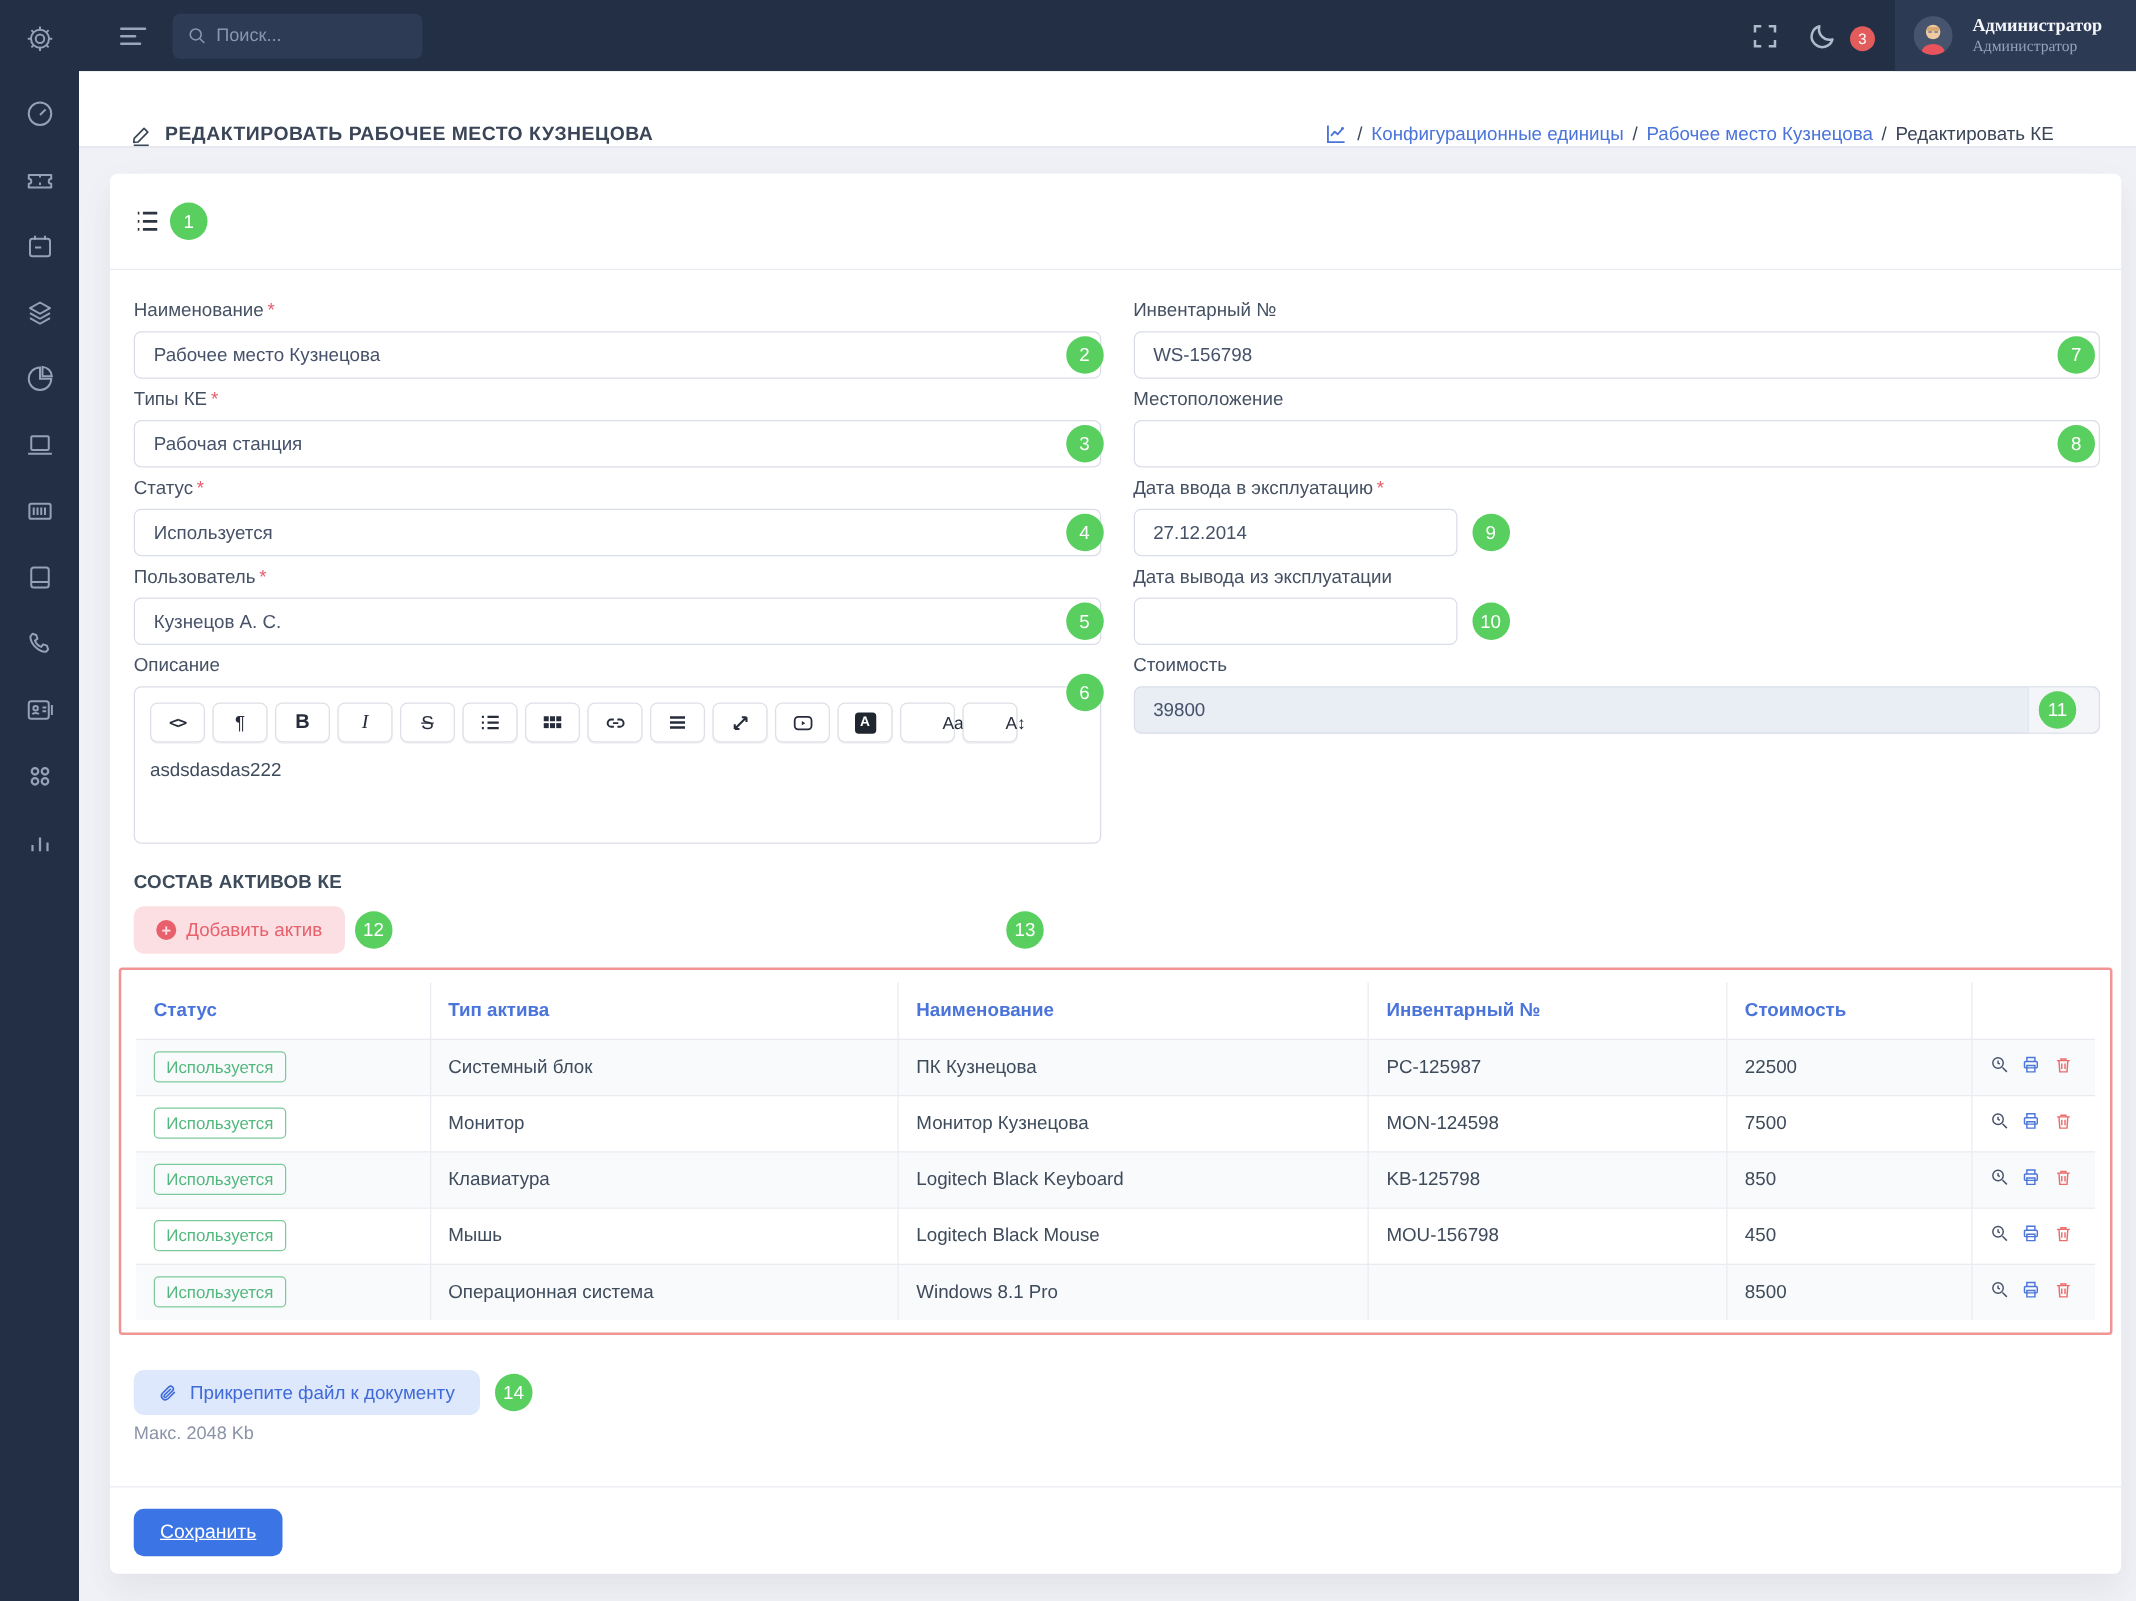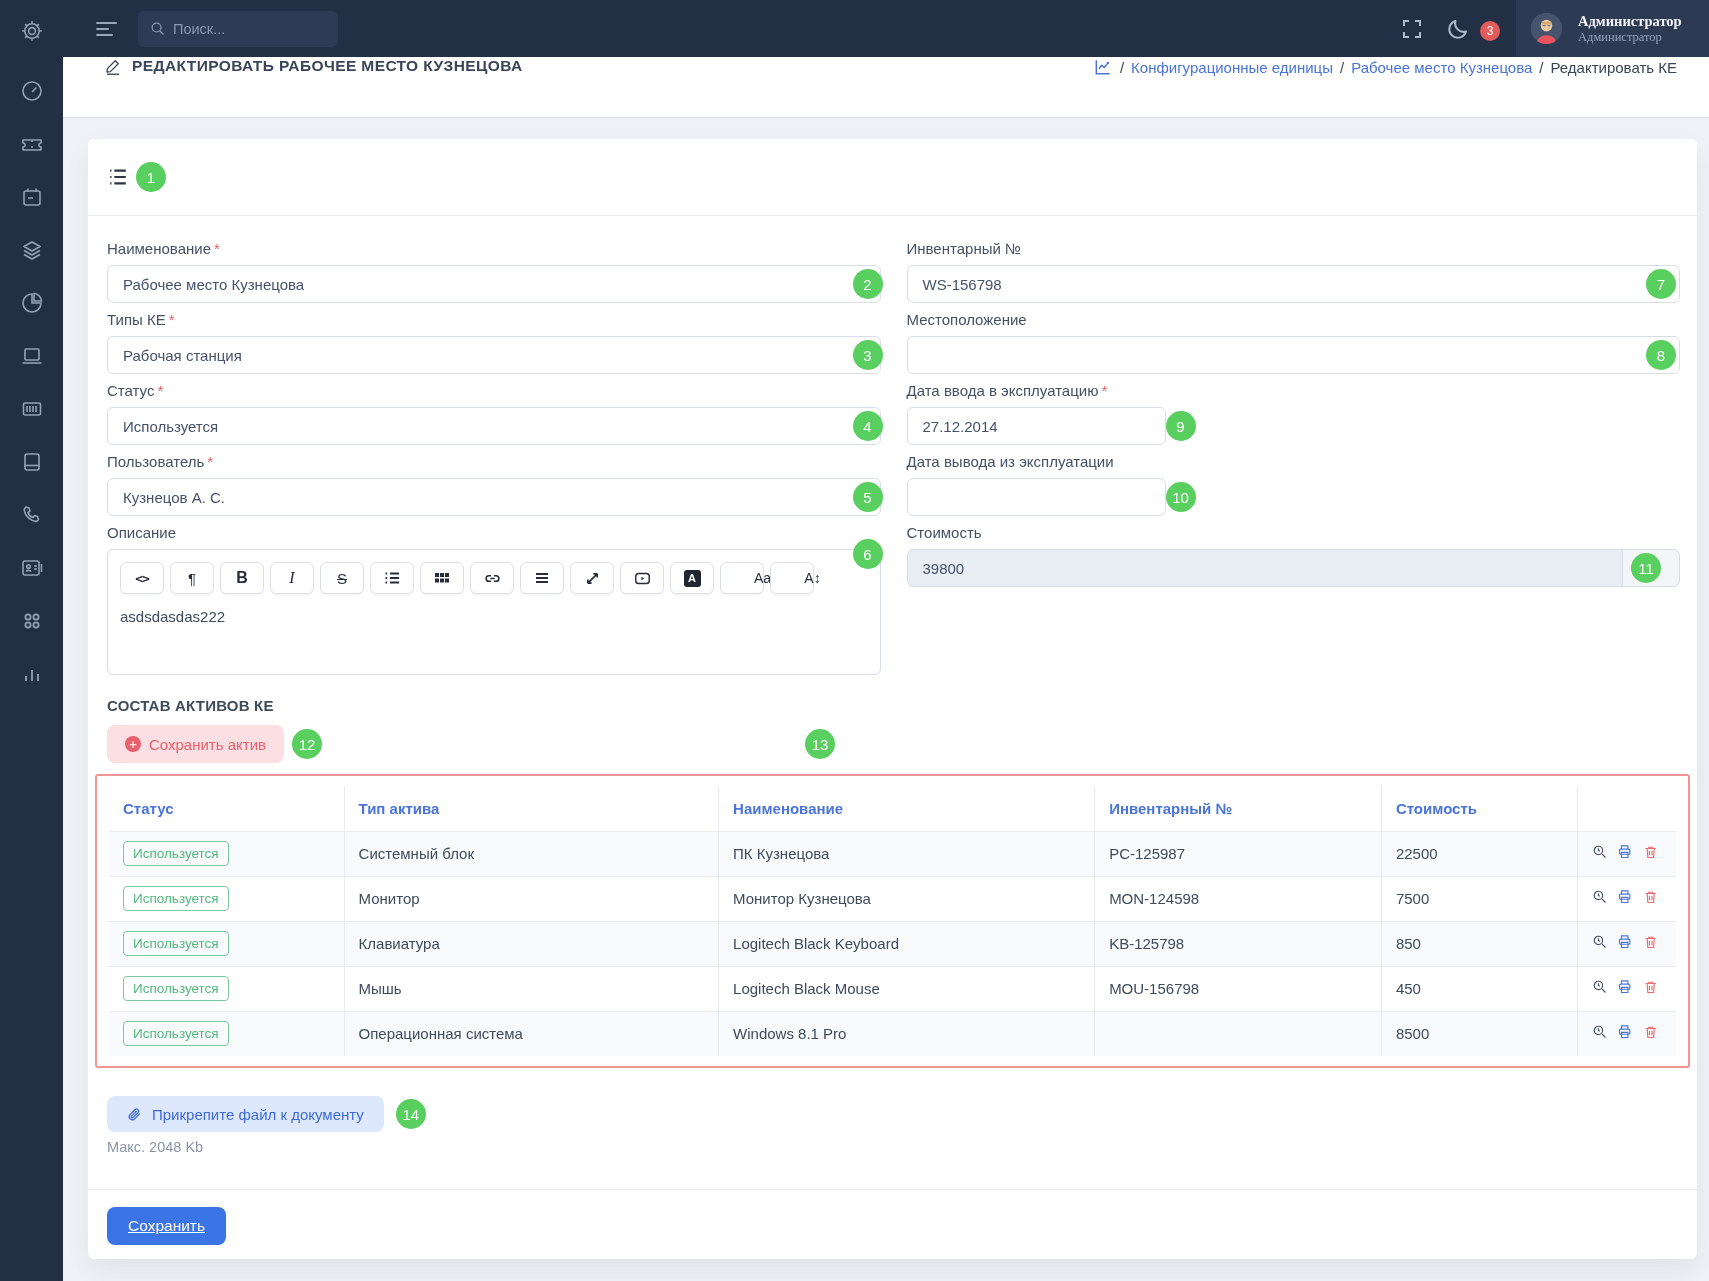--- a/index.html
+++ b/index.html
@@ -29,21 +29,21 @@
   .bell-wrap { position:relative; margin-right:24px; }
   .bell-wrap .tb-icon { margin:0; }
   .noti-badge { position:absolute; top:-8px; right:-8px; min-width:20px; height:20px; border-radius:10px; background:#e25c5c; color:#fff; font-size:12px; display:flex; align-items:center; justify-content:center; padding:0 5px; }
   .user-area { height:100%; background:#2c3a54; display:flex; align-items:center; padding:0 22px 0 15px; width:193px; }
   .avatar { width:31px; height:31px; border-radius:50%; background:#46546e; overflow:hidden; flex:none; }
   .user-names { margin-left:16px; line-height:1.25;font-family:Liberation Serif, serif; }
   .user-name { color:#f4f6fa; font-size:14.5px; font-weight:700; }
   .user-role { color:#97a2b8; font-size:12.5px; }
 
   
-  .pagetitle { height:60px; background:#fff; display:flex; align-items:flex-start; padding:0 32px 0 41px; box-shadow:0 1px 0 rgba(0,0,0,0.06); position:relative; z-index:5;gap:12px; }
+  .pagetitle { height:60px; background:#fff; display:flex; align-items:flex-end; padding:0 66px 0 41px; box-shadow:0 1px 0 rgba(0,0,0,0.06); position:relative; z-index:5;gap:12px; }
   .pt-left { display:flex; align-items:center; gap:10px; }
   .pt-title { font-size:15.5px; font-weight:700; color:#3a4557; letter-spacing:.4px; }
   .breadcrumb { margin-left:auto; display:flex; align-items:center; gap:7px; font-size:15px; }
   .breadcrumb a { color:#4a74da; text-decoration:none; }
   .bc-sep { color:#3a4557; }
   .bc-current { color:#3a4557; }
 
   
   .content { padding:22px 12px 0 25px; }
   .card { background:#fff; border-radius:6px; box-shadow:0 0.46875rem 2.1875rem rgba(4,9,20,0.03), 0 0.9375rem 1.40625rem rgba(4,9,20,0.03); }
@@ -53,21 +53,21 @@
   .num-badge { width:30px; height:30px; border-radius:50%; background:#58cf5e; color:#fff; font-size:15px; display:flex; align-items:center; justify-content:center; flex:none; }
 
   
   .form-grid { display:grid; grid-template-columns:1fr 1fr; column-gap:26px; }
   .field { margin-bottom:8px; }
   .field label { display:block; font-size:15px; color:#455163; margin-bottom:8px; }
   .req { color:#e4606d; margin-left:3px; }
   .ibox { position:relative; height:38px; border:1px solid #d9dde8; border-radius:6px; display:flex; align-items:center; padding:0 15px; font-size:15px; color:#46526a; background:#fff; }
   .ibox .num-badge { position:absolute; right:-3px; top:50%; transform:translateY(-50%); }
   .ibox.edge .num-badge { right:3px; }
-  .narrow-row { display:flex; align-items:center; }
+  .narrow-row { display:flex; align-items:center; gap:12px; }
   .ibox.narrow { width:259px; }
   .ibox.gray { background:#e9edf4; padding-right:70px; }
   .cost-suffix { position:absolute; right:0; top:0; bottom:0; width:57px; background:#f3f5f9; border-left:1px solid #d9dde8; border-radius:0 6px 6px 0; display:flex; align-items:center; justify-content:center; color:#3e4b5b; font-size:15px; }
   .ibox.gray .num-badge { right:18px; }
 
   
   .editor { position:relative; border:1px solid #d9dde8; border-radius:6px; padding:12px 12px 0; height:126px; }
   .editor .num-badge { position:absolute; top:-11px; right:-3px; }
   .toolbar { display:flex; gap:6px; }
   .tb-btn { width:44px; height:32px; background:#fff; border:1px solid #dde0e8; border-radius:6px; box-shadow:0 1px 1px rgba(0,0,0,0.05); display:flex; align-items:center; justify-content:center; color:#262c3a; font-size:15px; }
@@ -417,21 +417,21 @@
               </div>
             </div>
           </div>
         </div>
 
         <div class="section-title">СОСТАВ АКТИВОВ КЕ</div>
 
         <div class="add-row">
           <button class="add-btn">
             <span class="plus-ico">+</span>
-            <span>Сохранить актив</span>
+            <span>Добавить актив</span>
           </button>
           <span class="num-badge after-badge">12</span>
           <span class="num-badge badge-13">13</span>
         </div>
 
         <div class="red-box">
           <table class="assets">
             <colgroup>
                 <col class="c1">
                 <col class="c2">

